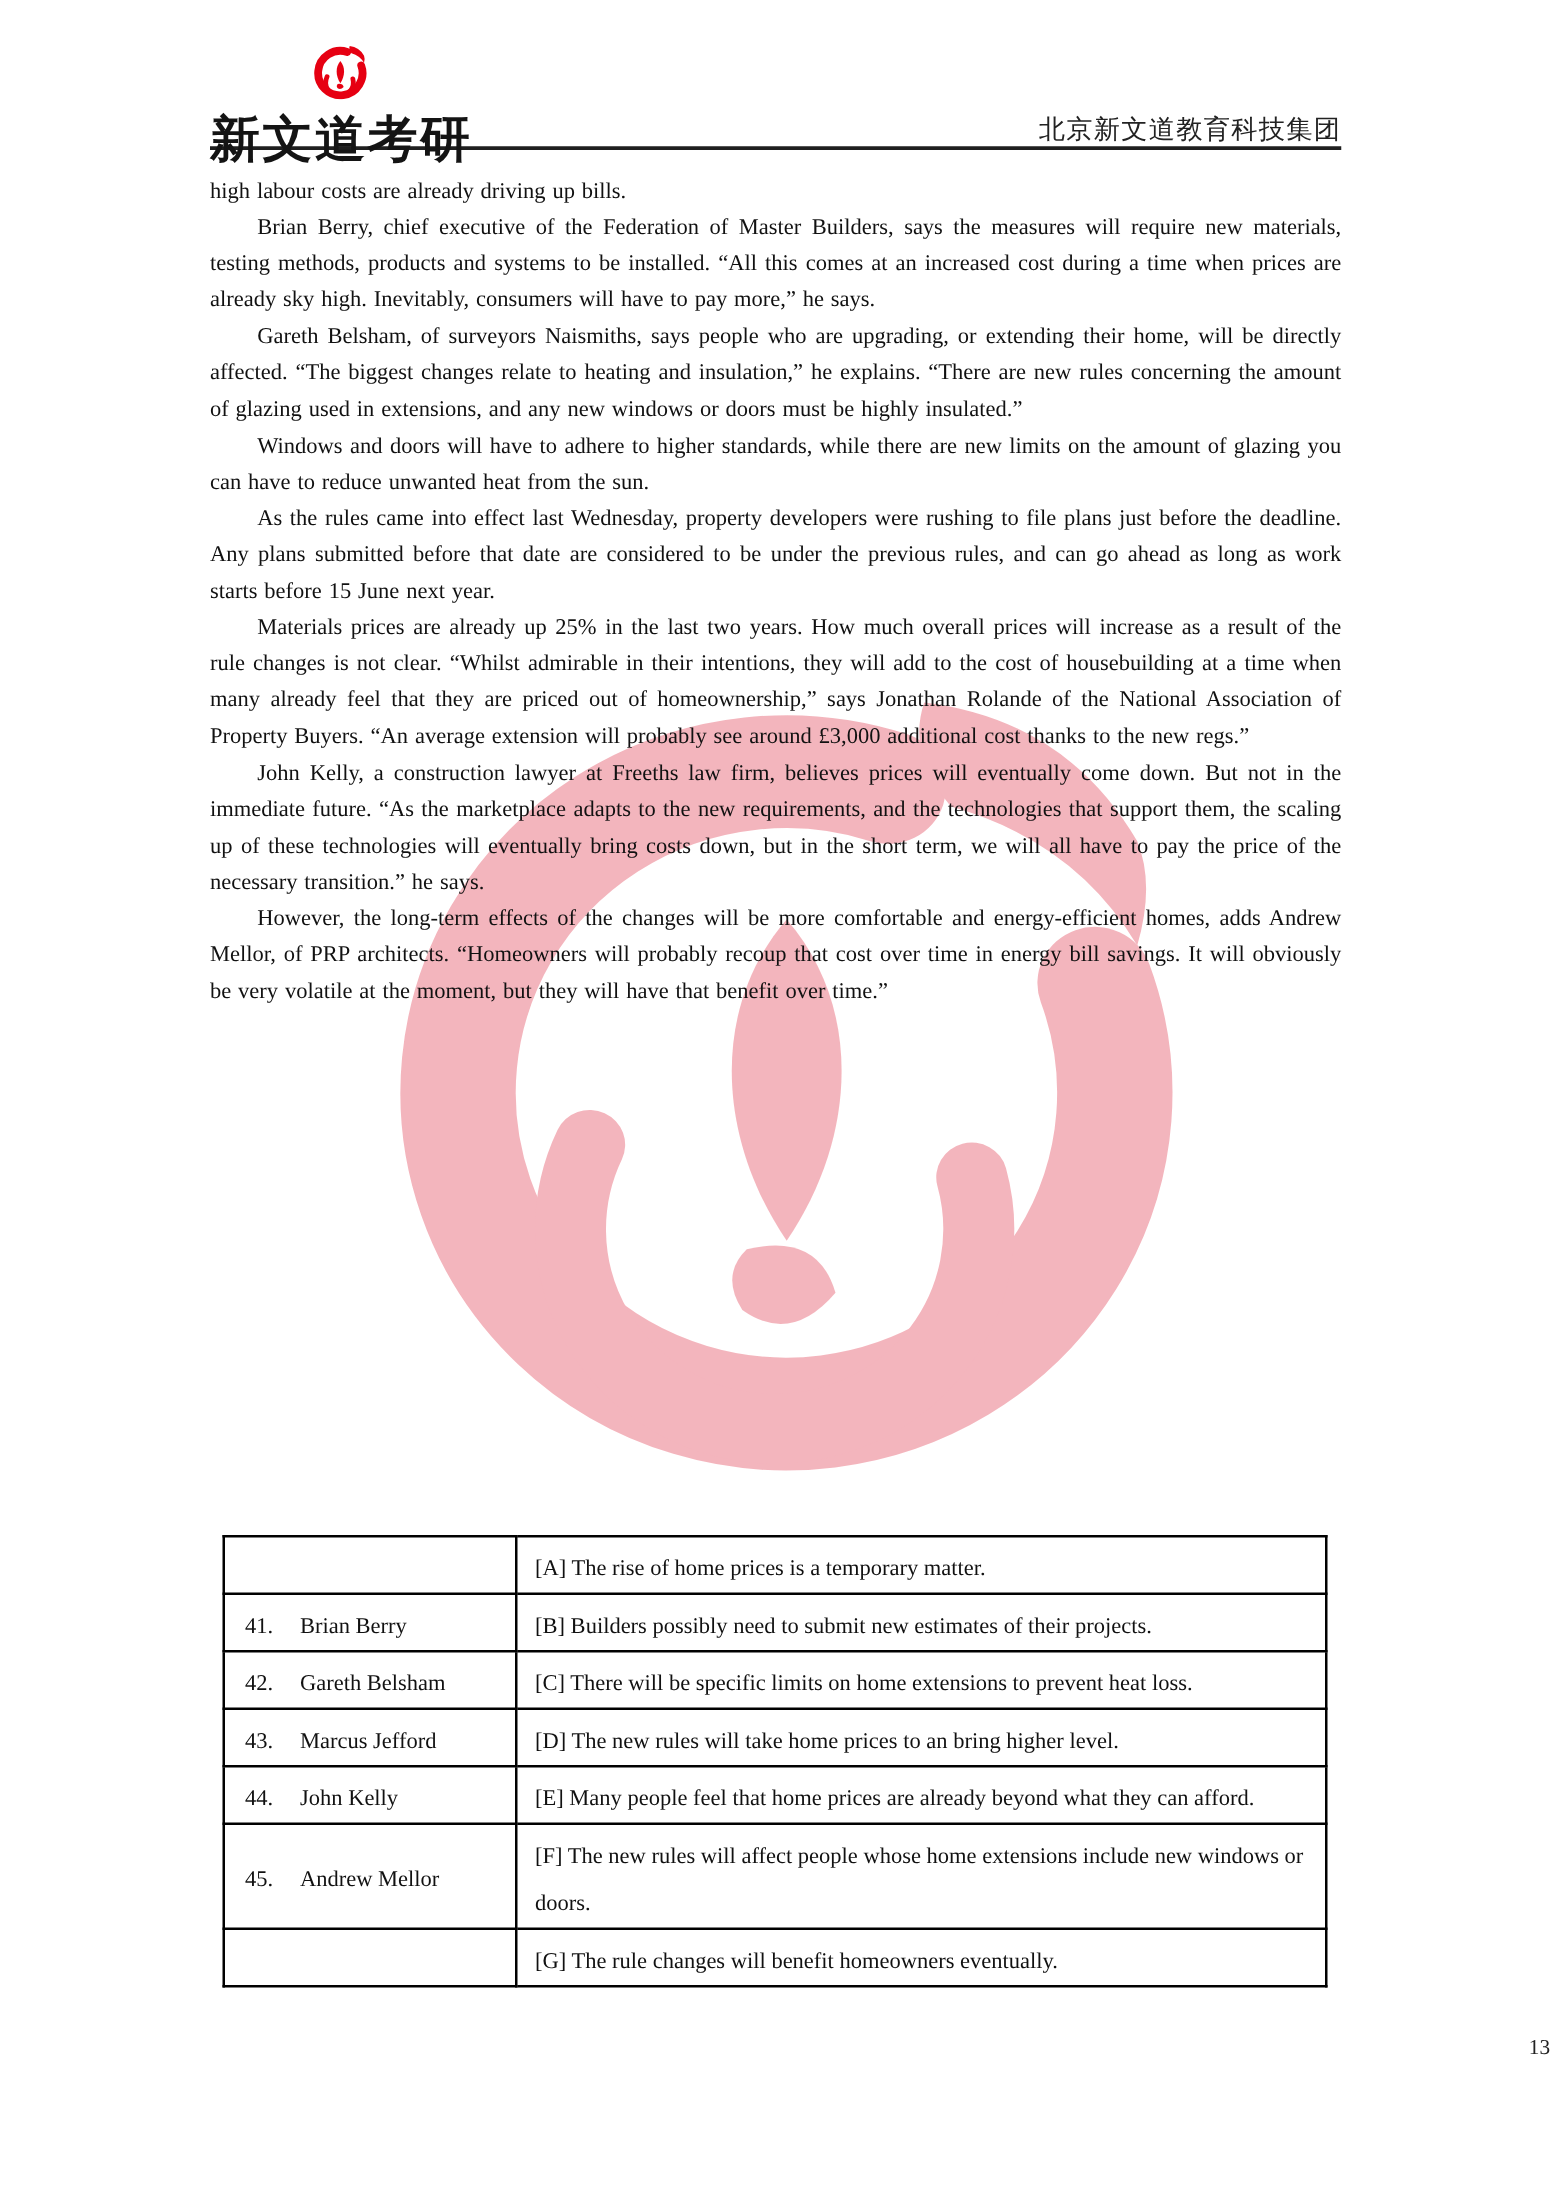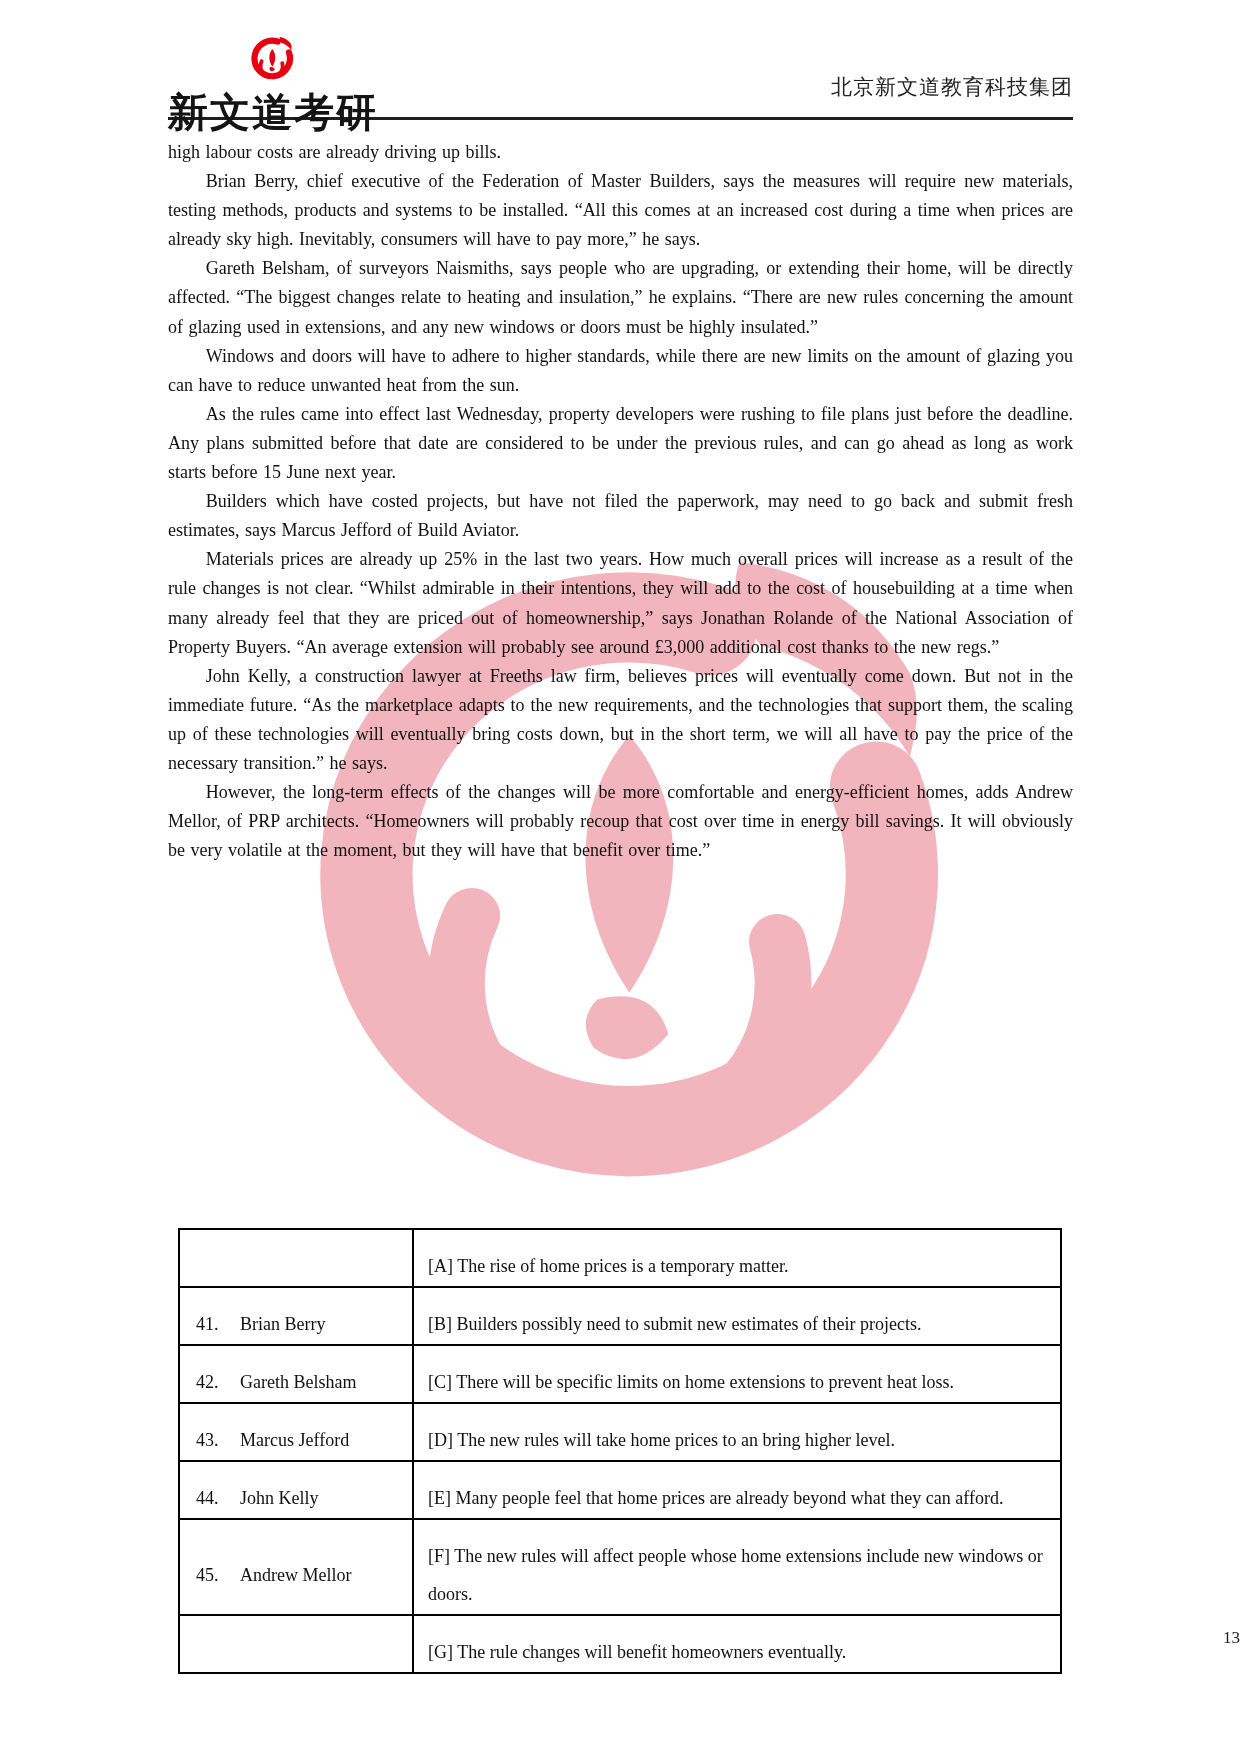--- a/index.html
+++ b/index.html
@@ -21,21 +21,21 @@
     box-sizing:border-box;
   }
   .brand { display:flex; align-items:center; gap:12px;flex-direction:column; }
   .brand-mark { width:48px; height:44px; color:#e60012; }
   .brand-name {
     font-family:"Liberation Sans", sans-serif;
     font-weight:700; font-size:40px; letter-spacing:2px; color:#141414;
     line-height:1;
   }
   .company {
-    font-size:21px; color:#222; align-self:flex-end; padding-bottom:16px;
+    font-size:21px; color:#222; align-self:flex-end; padding-bottom:0;
     letter-spacing:1px;
   }
 
   
   .watermark {
     position:absolute; left:285px; top:555px;
     width:710px; height:625px;
     color:#f2a9b2; opacity:0.85;
     z-index:0; pointer-events:none;
   }
@@ -54,21 +54,21 @@
   
   .match-table {
     position:absolute; left:178px; top:1228px; width:884px;
     border-collapse:collapse; z-index:1;
     table-layout:fixed;
   }
   .match-table td {
     border:2px solid #000;
     font-size:18px; line-height:38px;
     vertical-align:middle;
-    padding:17px 10px 1px 14px;
+    padding:5px 10px 1px 14px;
   }
   .match-table td.who { width:206px; padding-left:16px; }
   .match-table .num { display:inline-block; min-width:44px; }
 
   
   .footer-page {
     position:absolute; left:0; top:1628px; width:100%;
     text-align:right; font-size:17px; color:#222; z-index:1;
   }
 
@@ -105,21 +105,20 @@
     </div>
     <span class="company">北京新文道教育科技集团</span>
   </div>
 
   <div class="article">
     <p class="first">high labour costs are already driving up bills.</p>
     <p>Brian Berry, chief executive of the Federation of Master Builders, says the measures will require new materials, testing methods, products and systems to be installed. “All this comes at an increased cost during a time when prices are already sky high. Inevitably, consumers will have to pay more,” he says.</p>
     <p>Gareth Belsham, of surveyors Naismiths, says people who are upgrading, or extending their home, will be directly affected. “The biggest changes relate to heating and insulation,” he explains. “There are new rules concerning the amount of glazing used in extensions, and any new windows or doors must be highly insulated.”</p>
     <p>Windows and doors will have to adhere to higher standards, while there are new limits on the amount of glazing you can have to reduce unwanted heat from the sun.</p>
     <p>As the rules came into effect last Wednesday, property developers were rushing to file plans just before the deadline. Any plans submitted before that date are considered to be under the previous rules, and can go ahead as long as work starts before 15 June next year.</p>
-    <p>Builders which have costed projects, but have not filed the paperwork, may need to go back and submit fresh estimates, says Marcus Jefford of Build Aviator.</p>
     <p>Materials prices are already up 25% in the last two years. How much overall prices will increase as a result of the rule changes is not clear. “Whilst admirable in their intentions, they will add to the cost of housebuilding at a time when many already feel that they are priced out of homeownership,” says Jonathan Rolande of the National Association of Property Buyers. “An average extension will probably see around £3,000 additional cost thanks to the new regs.”</p>
     <p>John Kelly, a construction lawyer at Freeths law firm, believes prices will eventually come down. But not in the immediate future. “As the marketplace adapts to the new requirements, and the technologies that support them, the scaling up of these technologies will eventually bring costs down, but in the short term, we will all have to pay the price of the necessary transition.” he says.</p>
     <p>However, the long-term effects of the changes will be more comfortable and energy-efficient homes, adds Andrew Mellor, of PRP architects. “Homeowners will probably recoup that cost over time in energy bill savings. It will obviously be very volatile at the moment, but they will have that benefit over time.”</p>
   </div>
 
   <table class="match-table">
     <tbody>
       <tr>
         <td class="who"><span class="num"></span><span></span></td>
         <td class="option">[A] The rise of home prices is a temporary matter.</td>

